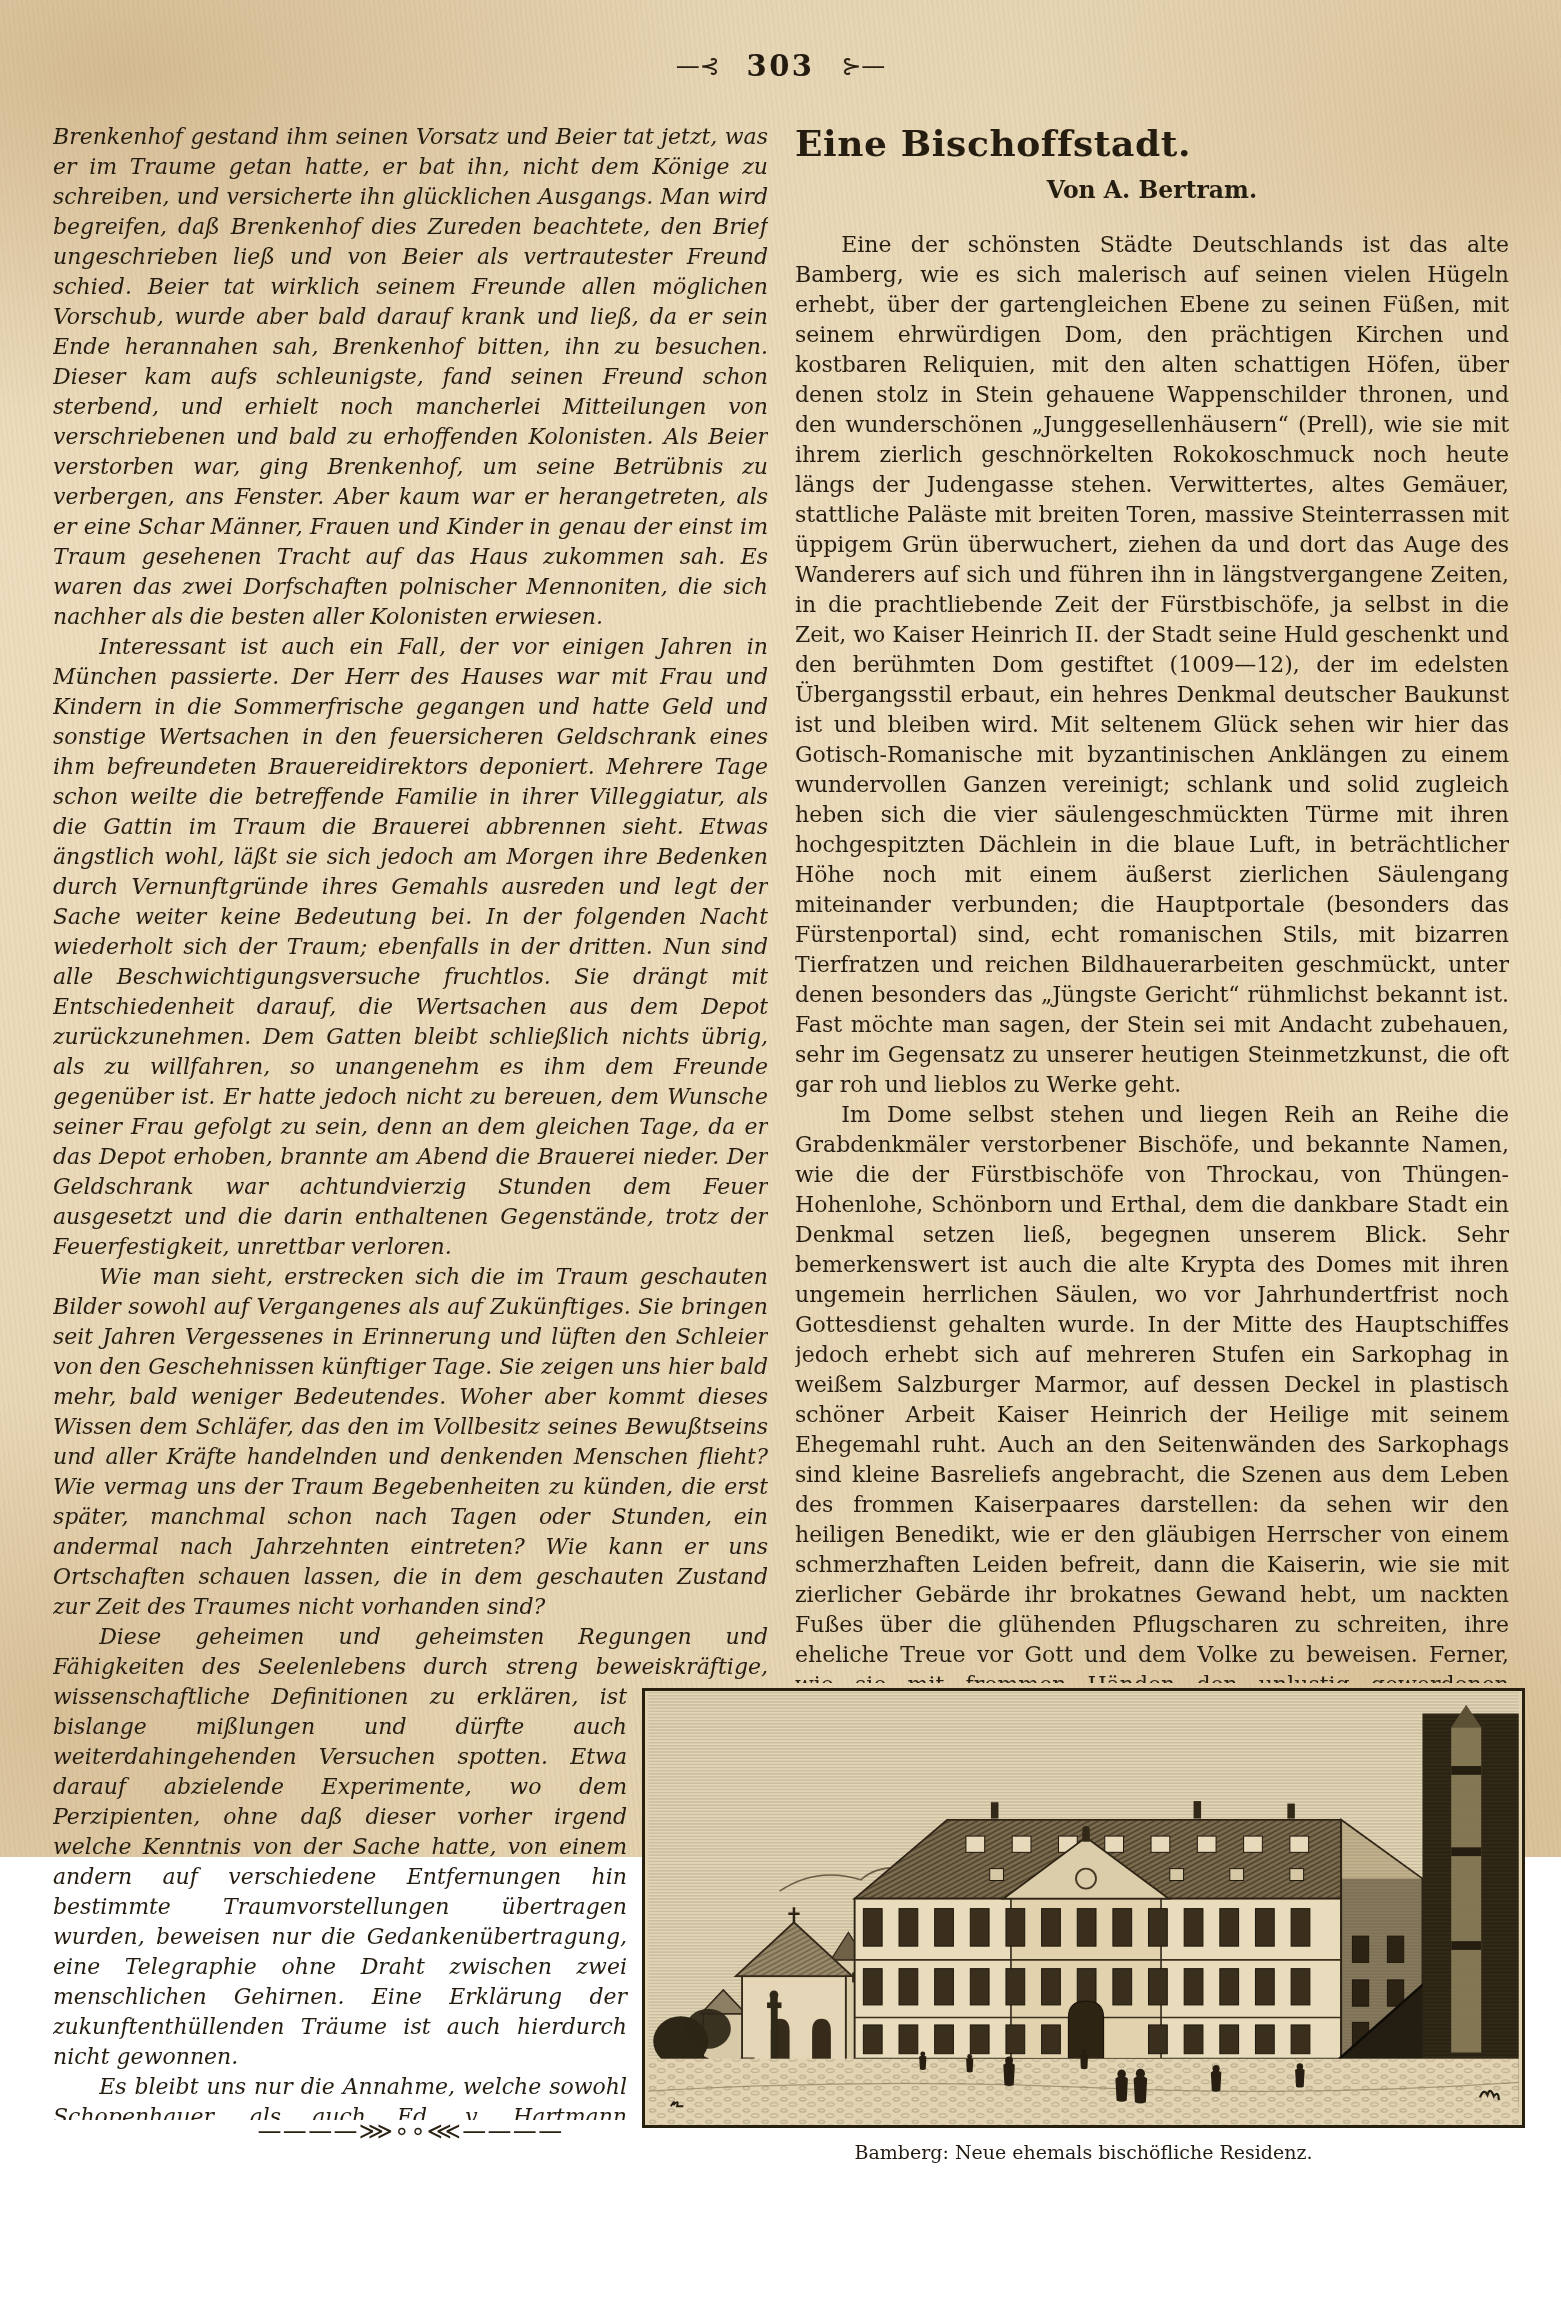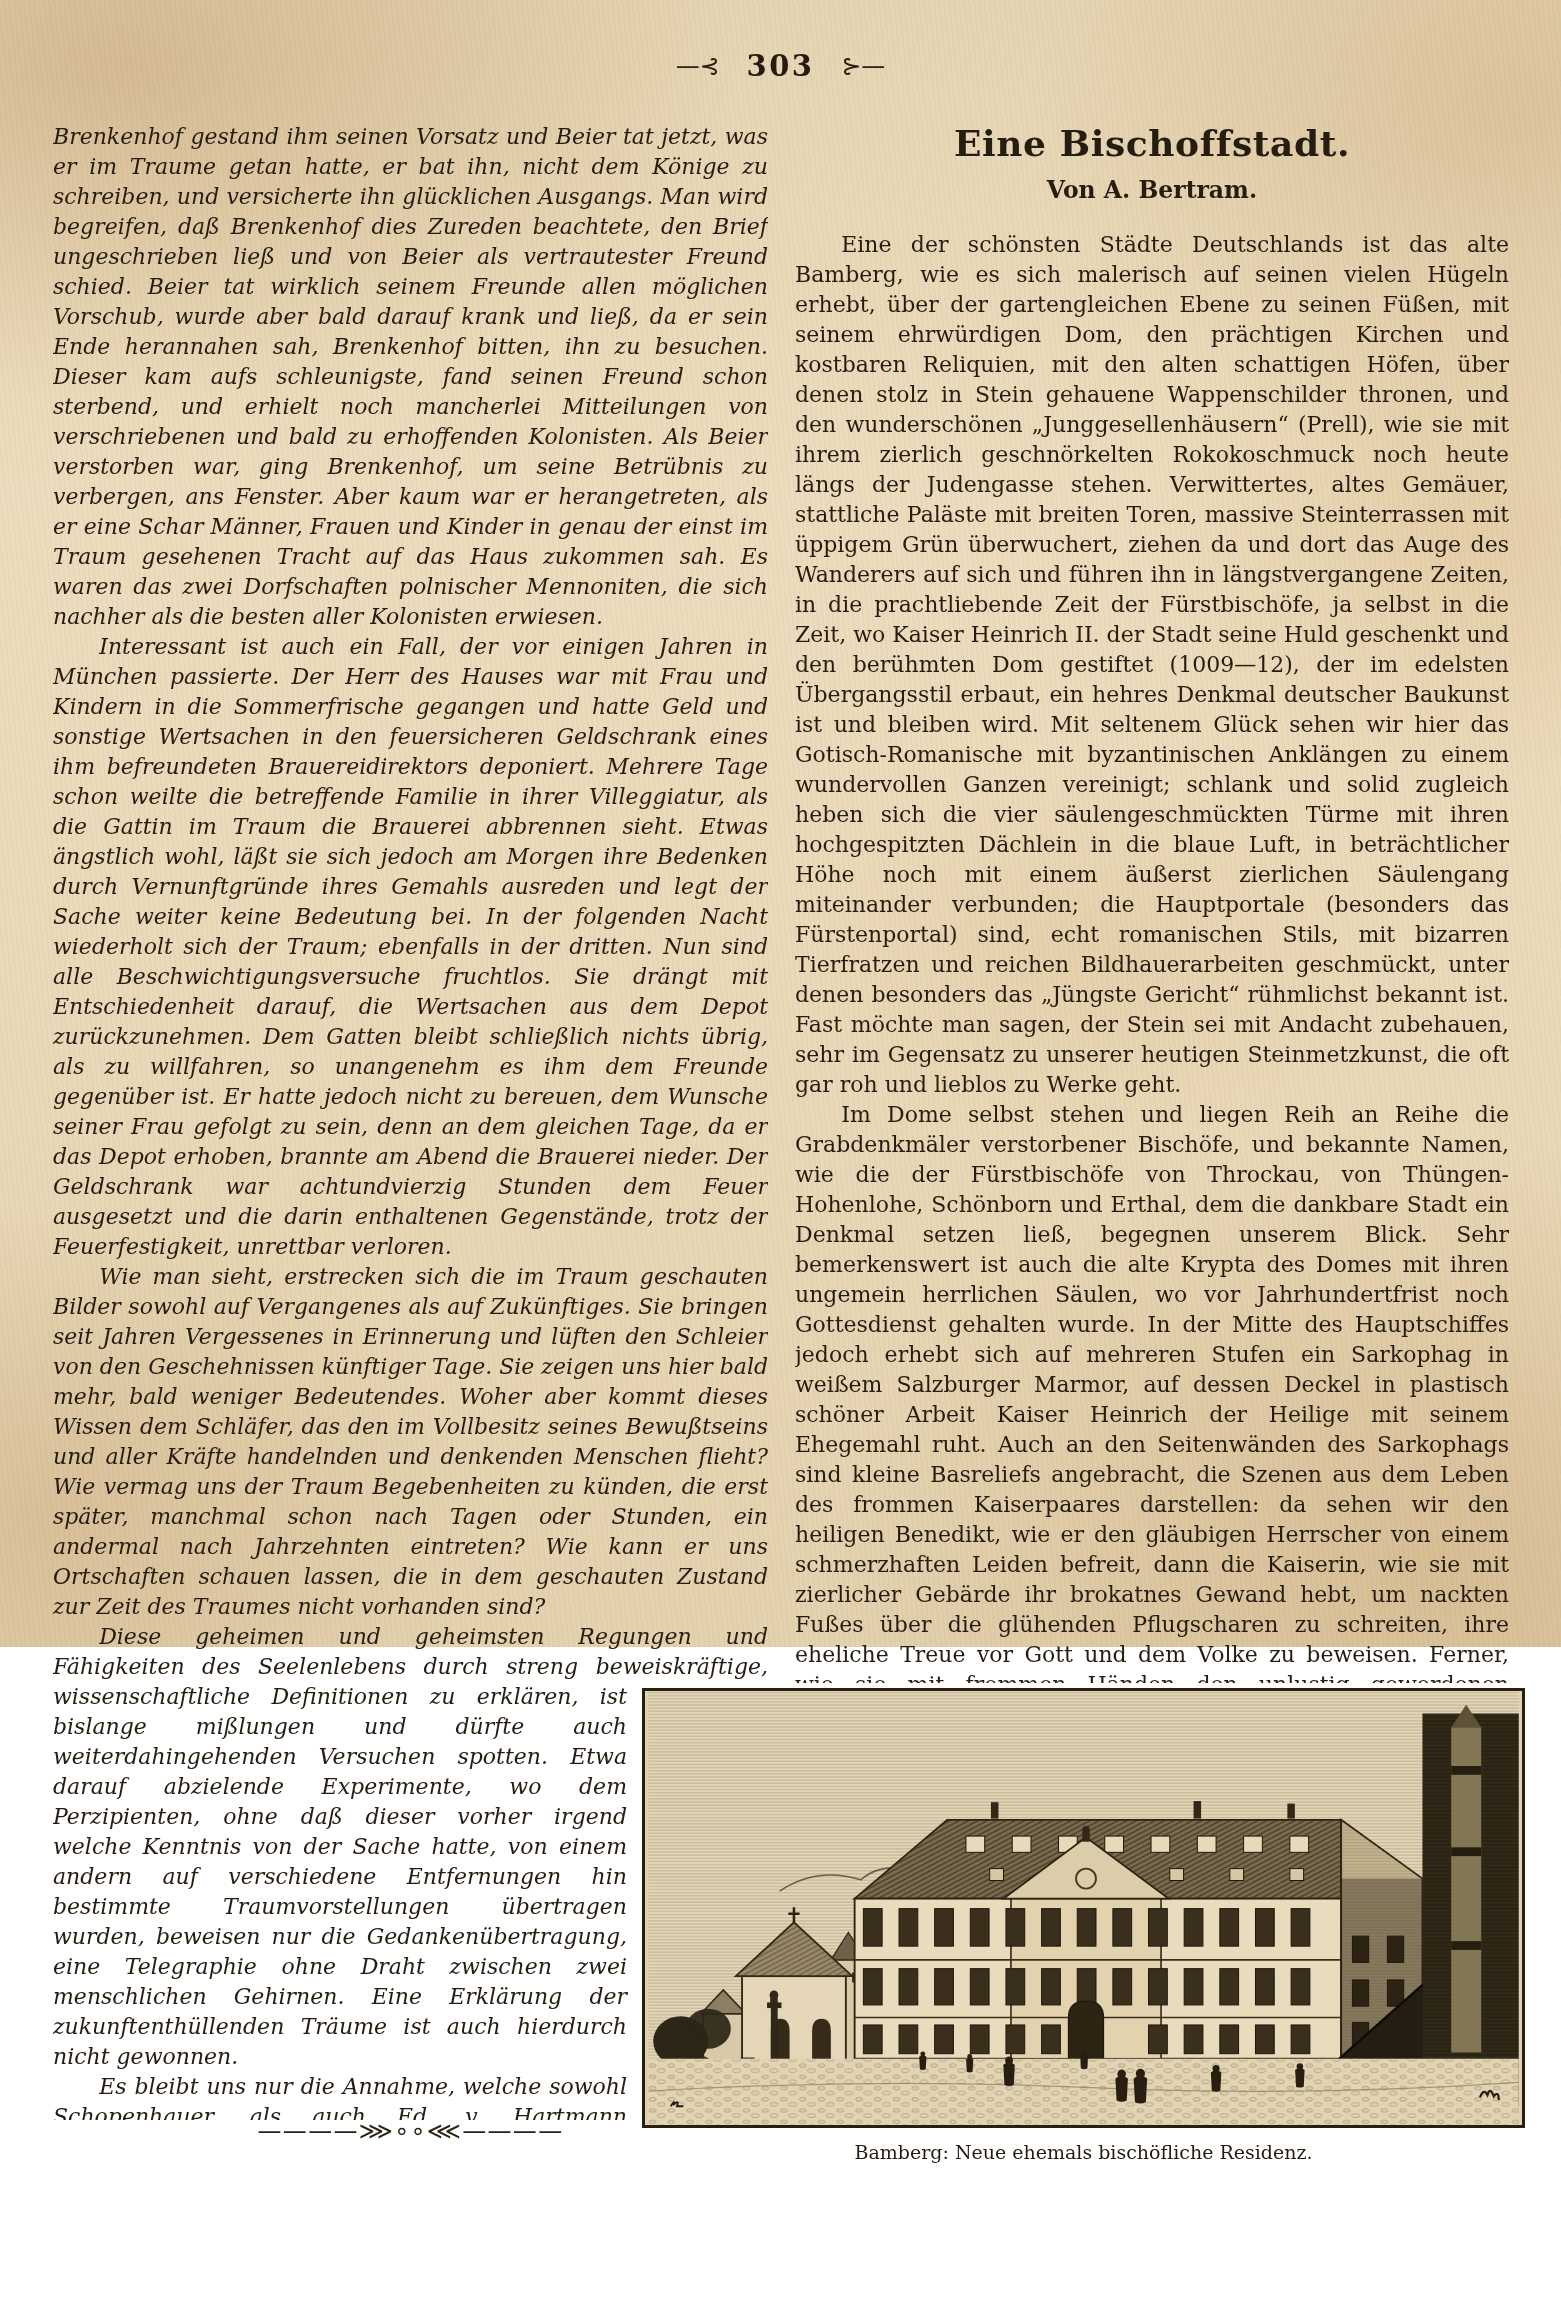--- a/index.html
+++ b/index.html
@@ -1,18 +1,18 @@
 <!DOCTYPE html>
 <html lang="de" style="font-size:10px"><head>
 <meta charset="utf-8">
 <style>
   html,body{margin:0;padding:0;}
   body{width:1561px;height:2319px;overflow:hidden;
        font-family:"DejaVu Serif","Liberation Serif",serif;}
-  .page{position:relative;width:1561px;height:1647px;
+  .page{position:relative;width:1561px;height:1857px;
         background:
           radial-gradient(1015px 571px at 8% 4%, rgba(170,124,70,.30), rgba(170,124,70,0) 60%),
           radial-gradient(888px 634px at 97% 7%, rgba(176,130,72,.22), rgba(176,130,72,0) 55%),
           radial-gradient(571px 444px at 95% 32%, rgba(190,140,70,.18), rgba(190,140,70,0) 60%),
           radial-gradient(761px 571px at 4% 92%, rgba(168,122,66,.22), rgba(168,122,66,0) 55%),
           radial-gradient(1015px 698px at 92% 95%, rgba(172,126,68,.25), rgba(172,126,68,0) 60%),
           radial-gradient(444px 266px at 70% 58%, rgba(196,150,86,.14), rgba(196,150,86,0) 70%),
           repeating-linear-gradient(84deg, rgba(118,88,48,.035) 0 1.9px, rgba(255,244,214,.03) 1.9px 5px),
           linear-gradient(180deg,#e5d4b2 0%,#ecdcbd 30%,#eaD9b9 60%,#e3d1ae 100%);
         color:#251c10;}
@@ -21,21 +21,21 @@
   .pageno .orn{font-family:"DejaVu Sans","Liberation Sans",sans-serif;font-weight:normal;
                font-size:24px;vertical-align:1.9px;letter-spacing:0;color:#2b2113;}
   .col{position:absolute;top:122px;text-align:justify;font-size:22px;line-height:30px;
        color:#261d11;text-rendering:optimizeLegibility;}
   .col p{margin:0;text-indent:2.1em;}
   .col p.noindent{text-indent:0;}
   .col-left{left:53px;width:715px;height:1998px;overflow:hidden;font-style:italic;}
   .col-right{left:795px;width:714px;height:1561px;overflow:hidden;}
   .spacer{float:right;width:0;height:1566px;}
   .cutout{float:right;clear:right;width:141px;height:482px;}
-  .title{text-align:center;font-weight:bold;font-size:36px;line-height:1.15;
+  .title{text-align:left;font-weight:bold;font-size:36px;line-height:1.15;
          margin:1.3px 0 10px;letter-spacing:0.6px;}
   .byline{text-align:center;font-weight:bold;font-size:23.5px;margin:0 0 25px;}
   .figure{position:absolute;left:642px;top:1688px;width:883px;}
   .engraving{display:block;width:883px;height:440px;box-sizing:border-box;
              border:3.2px solid #28200f;background:#e0d2b1;}
   .caption{margin-top:12.7px;text-align:center;font-size:19px;font-weight:normal;color:#241b10;}
   .endorn{position:absolute;left:53px;top:2117px;width:715px;text-align:center;
           font-size:24px;letter-spacing:1.3px;color:#2b2213;
           font-family:"DejaVu Sans","Liberation Sans",sans-serif;}
 </style>

